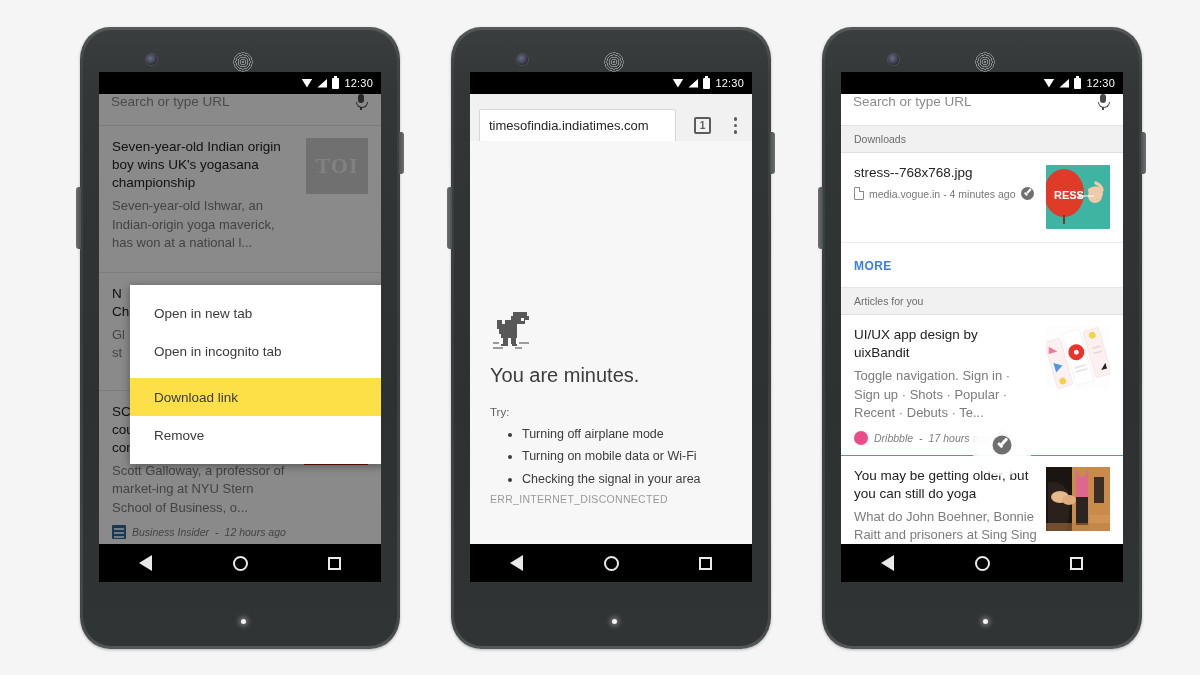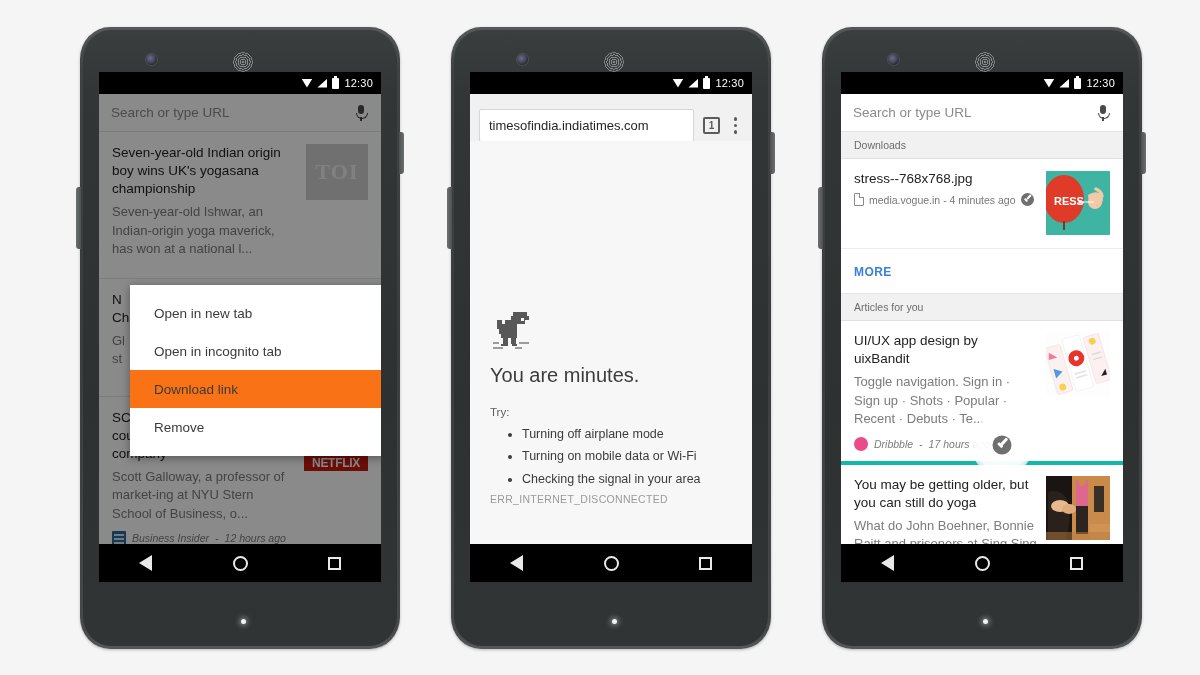--- a/index.html
+++ b/index.html
@@ -76,21 +76,21 @@
   }
   .nav-back-i{ width:15px; height:16px; position:relative; }
   .nav-back-i:before{ content:""; position:absolute; left:0; top:0;
     border-top:8px solid transparent; border-bottom:8px solid transparent; border-right:13px solid #e9e9e9; }
   .nav-home{ width:15px; height:15px; border:2px solid #e9e9e9; border-radius:50%; }
   .nav-recent{ width:13px; height:13px; border:2px solid #e9e9e9; }
 
   
   .ntp{ position:absolute; left:0; top:22px; right:0; bottom:38px; background:#fff; overflow:hidden; }
   .omnibox{
-    height:38px; background:#fff; display:flex; align-items:center;
+    height:32px; background:#fff; display:flex; 
     padding:0 12px; border-bottom:1px solid #e4e4e4;
   }
   .omnibox .ph{ flex:1; color:#8b8b8b; font-size:13.5px; }
   .mic{ width:16px; height:16px; position:relative; }
   .mic:before{ content:""; position:absolute; left:5px; top:0; width:6px; height:9px; border-radius:3px; background:#4a4a4a; }
   .mic:after{ content:""; position:absolute; left:3px; top:8px; width:10px; height:5px;
     border:1.6px solid #4a4a4a; border-top:none; border-radius:0 0 6px 6px; }
   .mic i{ position:absolute; left:7.2px; top:12.5px; width:1.6px; height:3.5px; background:#4a4a4a; }
 
   .section-hdr{
@@ -110,21 +110,21 @@
   .check-ico:before{ content:""; position:absolute; left:3px; top:5.5px; width:4px; height:2px;
     background:#fff; transform:rotate(45deg); border-radius:1px;}
   .check-ico:after{ content:""; position:absolute; left:5px; top:3.3px; width:6px; height:2px;
     background:#fff; transform:rotate(-48deg); border-radius:1px;}
   .thumb{ width:64px; height:64px; flex:0 0 auto; border-radius:1px; overflow:hidden; background:#ddd; position:relative;}
 
   .more-row{ padding:13px; border-bottom:1px solid #e6e6e6; background:#fff; }
   .more-link{ color:#3a7fe0; font-size:12px; font-weight:bold; letter-spacing:.4px;margin-top:8px; }
 
   
-  .art{ display:flex; padding:11px 13px 10px; gap:9px; border-bottom:4px solid #14b8a6; background:#fff; }
+  .art{ display:flex; padding:11px 13px 10px; gap:9px; border-bottom:1px solid #14b8a6; background:#fff; }
   .art-main{ flex:1; min-width:0; }
   .art-title{ font-size:13.5px; color:#222; line-height:1.34; margin-bottom:5px;}
   .art-snip{ font-size:13px; color:#7c7c7c; line-height:1.42; margin-bottom:8px;}
   .art-meta{ display:flex; align-items:center; gap:6px; font-size:10.5px; color:#7c7c7c;font-style:italic;}
   .fav{ width:14px; height:14px; border-radius:50%; flex:0 0 auto; }
   .art-thumb{ width:64px; height:64px; flex:0 0 auto; overflow:hidden; background:#eee; position:relative;}
 
   
   .ripple{
     position:absolute; width:62px; height:62px; border-radius:50%;
@@ -136,27 +136,27 @@
   .ripple .check-ico:after{ left:7.4px; top:5px; width:8.5px; height:2.6px;}
 
   
   .dim{ position:absolute; inset:0; background:rgba(0,0,0,.46); z-index:20; }
   .ctxmenu{
     position:absolute; left:31px; top:213px; width:256px; background:#fff; z-index:25;
     box-shadow:0 2px 9px rgba(0,0,0,.38);
   }
   .ctxmenu .mi{ padding:0 24px; height:38px; display:flex; align-items:center;
     font-size:13.5px; color:#3b3b3b; }
-  .ctxmenu .mi.hl{ background:#f97316; }
+  .ctxmenu .mi.hl{ background:#fde047;margin-top:8px; }
   .ctxmenu .pad-t{ height:9px; }
   .ctxmenu .pad-b{ height:10px; }
 
   
   .chrome-top{ position:absolute; left:0; top:22px; right:0; height:64px; background:#f1f1f1;
-     border-bottom:1px solid #dcdcdc; display:flex; align-items:center; padding:0 9px; gap:9px; }
+     border-bottom:1px solid #dcdcdc; display:flex; align-items:center; padding:0 9px; gap:18px; }
   .urlbar{ flex:1; height:33px; background:#fff; border:1px solid #d6d6d6; border-radius:2px;
      display:flex; align-items:center; padding:0 9px; font-size:13px; color:#262626; overflow:hidden; white-space:nowrap;}
   .tabcount{ width:17px; height:17px; border:2px solid #5c5c5c; border-radius:2px; color:#5c5c5c;
      font-size:10px; display:flex; align-items:center; justify-content:center; font-weight:bold; flex:0 0 auto;}
   .kebab{ width:4px; display:flex; flex-direction:column; gap:3px; flex:0 0 auto; margin:0 5px;}
   .kebab span{ width:3.4px; height:3.4px; border-radius:50%; background:#5c5c5c; }
 
   .offline{ position:absolute; left:0; top:69px; right:0; bottom:38px; background:#f7f7f7; padding:0 20px; }
   .dino{ position:absolute; left:21px; top:165px; }
   .off-h1{ position:absolute; left:20px; top:223px; font-size:20px; color:#3c3c3c; }

